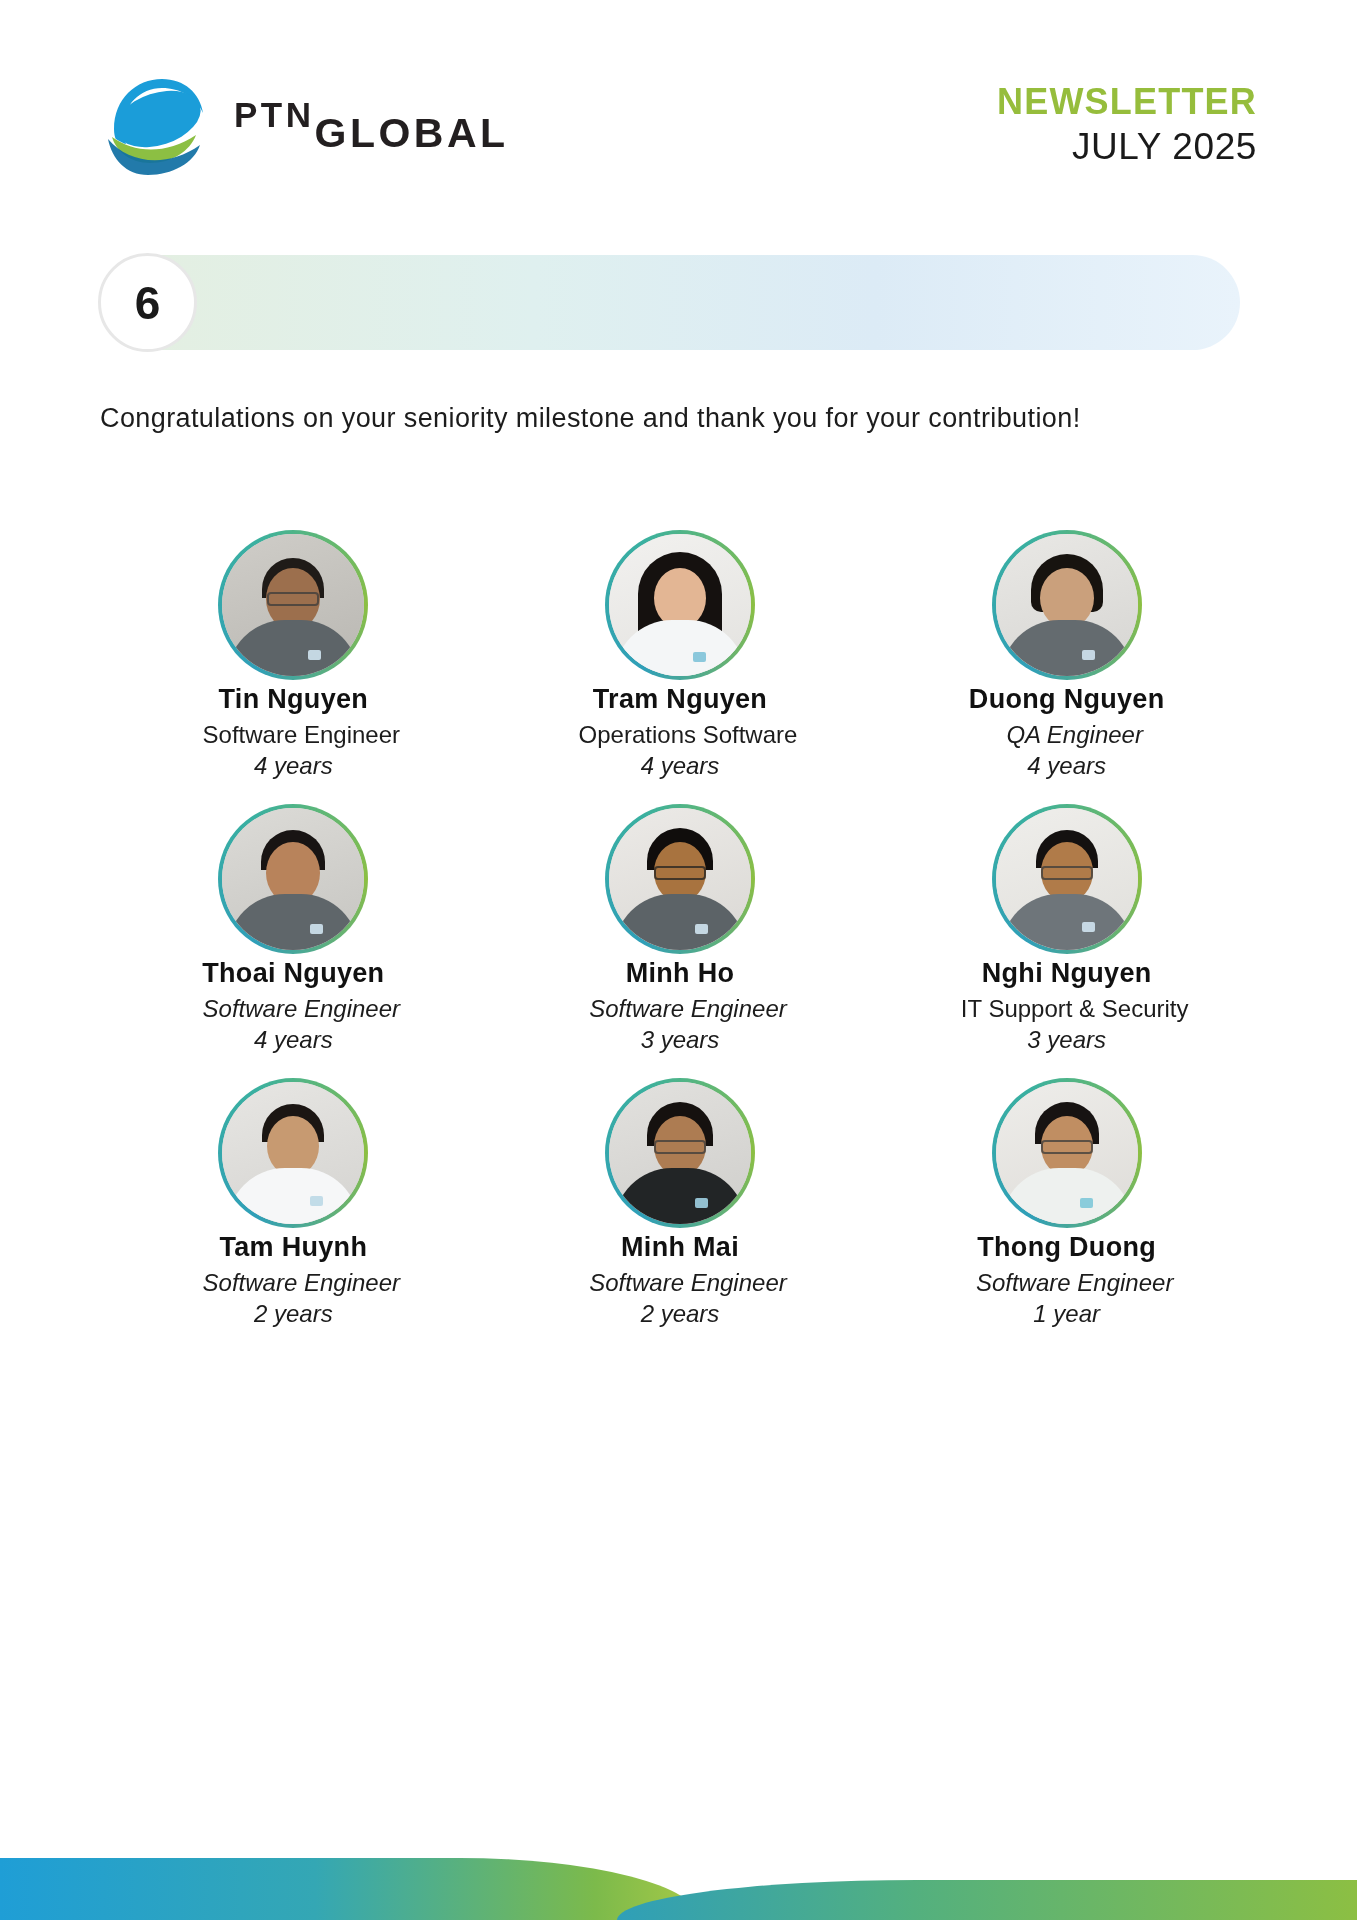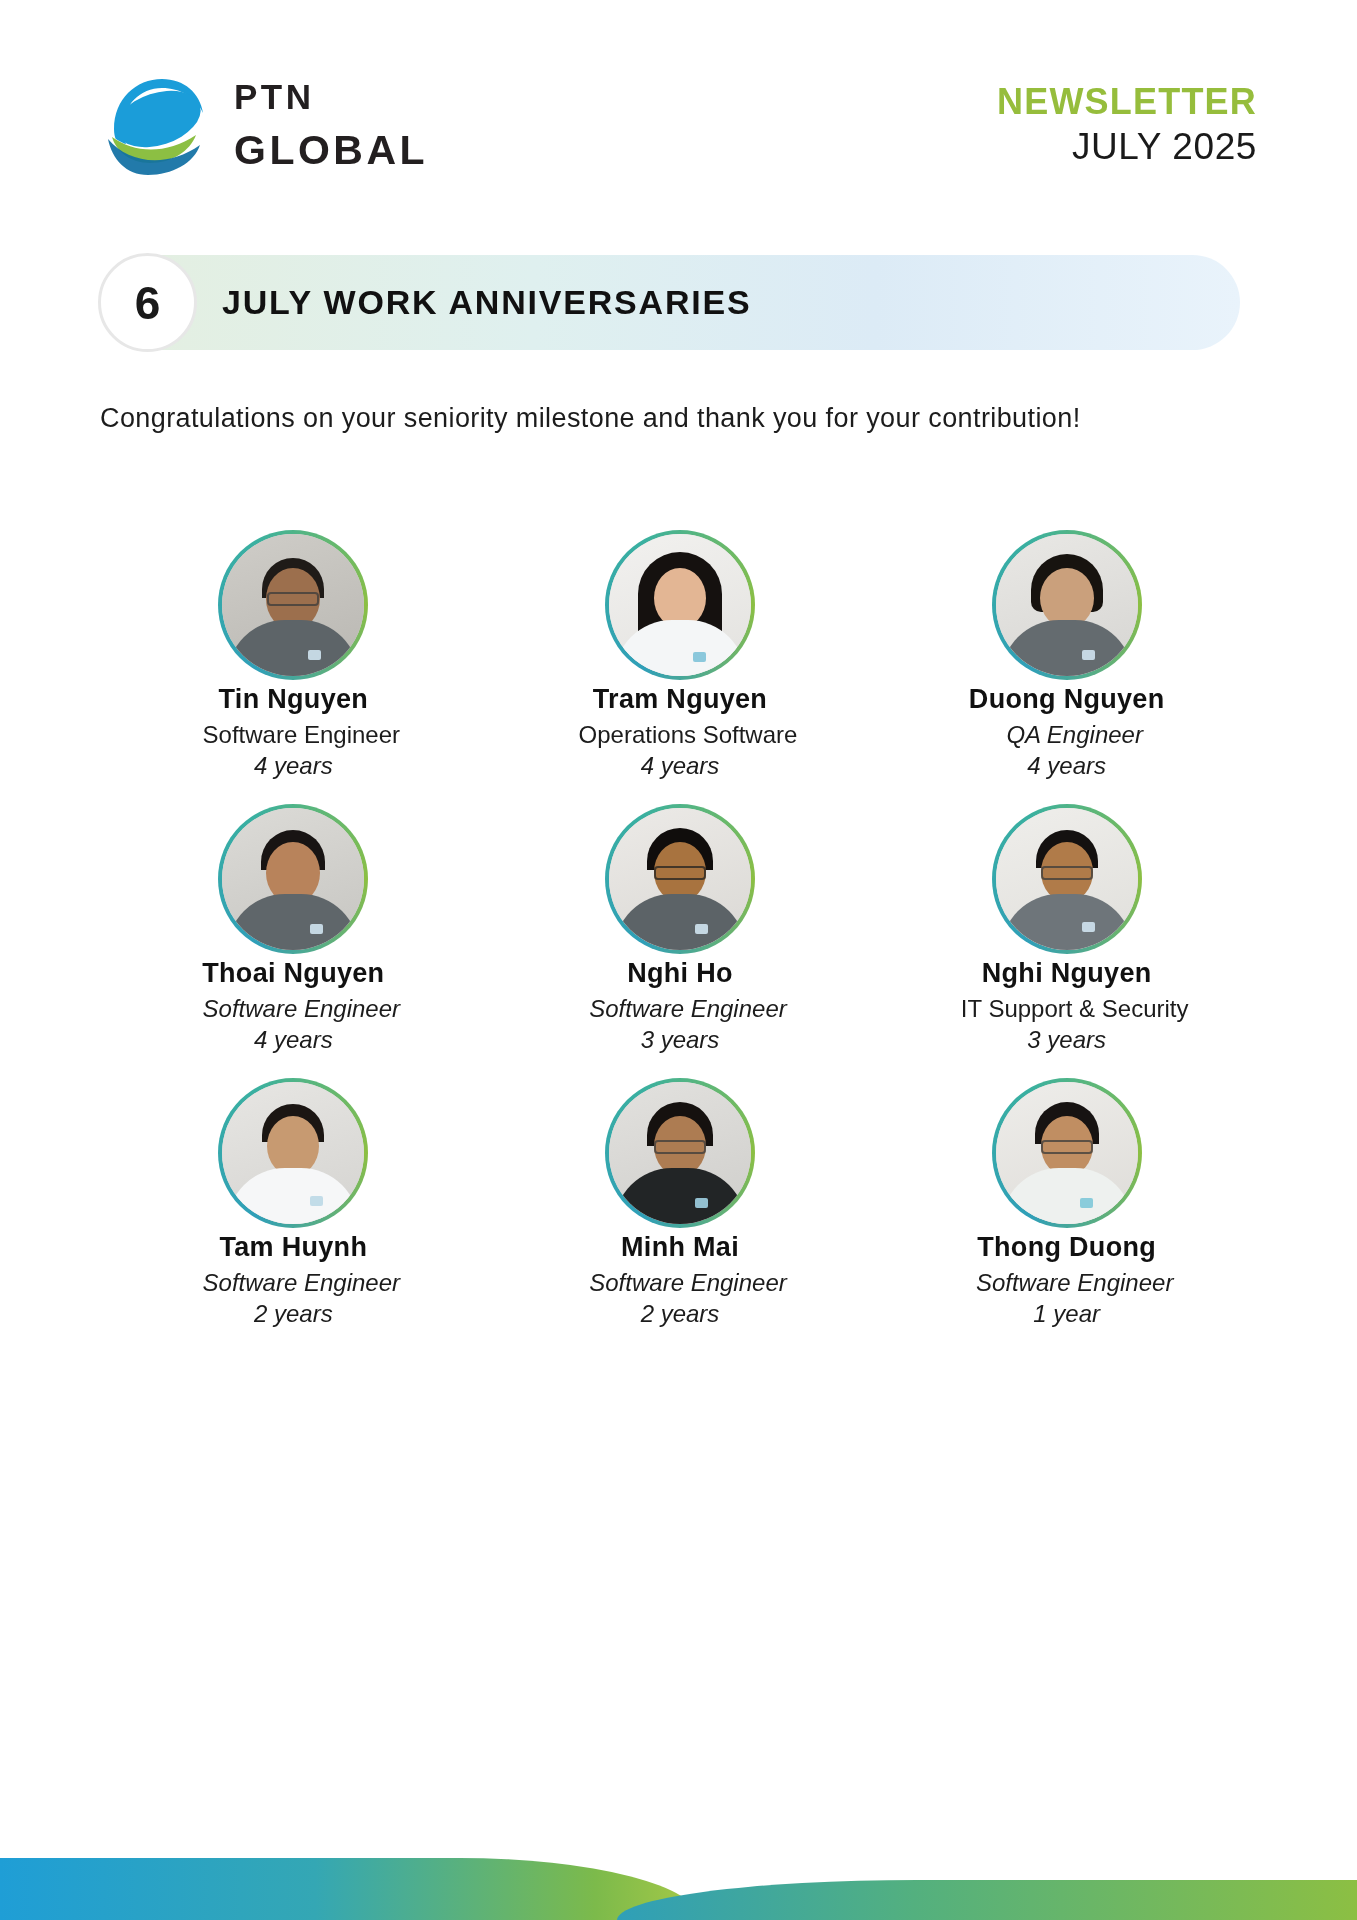--- a/index.html
+++ b/index.html
@@ -32,21 +32,20 @@
     margin-left: 0px;
   }
   .logo-mark {
     width: 112px;
     height: 108px;
     position: relative;
     flex: none;
   }
   .brand-text {
     display: flex;
-    flex-direction: column;
     justify-content: center;
     line-height: 1;
   }
   .brand-text .line1 {
     font-size: 35px;
     font-weight: bold;
     letter-spacing: 3.5px;
     color: #231f20;
   }
   .brand-text .line2 {
@@ -277,21 +276,20 @@
     <div class="nl">NEWSLETTER</div>
     <div class="date">JULY 2025</div>
   </div>
 </div>
 
 <div class="section-bar">
   <div class="pill"></div>
   <div class="num-circle">
     <span class="num">6</span>
   </div>
-  <div class="title">JULY WORK ANNIVERSARIES</div>
 </div>
 
 <div class="intro">Congratulations on your seniority milestone and thank you for your contribution!</div>
 
 <div class="grid">
 
   <div class="person">
     <div class="avatar-ring">
       <div class="avatar">
         <div class="bg" style="background:linear-gradient(160deg,#cfcdc8,#b9b7b2);"></div>
@@ -356,21 +354,21 @@
     <div class="avatar-ring">
       <div class="avatar">
         <div class="bg" style="background:linear-gradient(160deg,#eceae7,#dad8d4);"></div>
         <div class="hair" style="top:20px;width:66px;height:42px;border-radius:34px 34px 0 0;background:#100d0c;"></div>
         <div class="head" style="top:34px;width:52px;height:60px;background:#a8733f;"></div>
         <div class="glasses" style="top:58px;border-color:#222;"></div>
         <div class="body" style="background:#5c6367;"></div>
         <div class="logo-dot" style="bottom:16px;left:86px;"></div>
       </div>
     </div>
-    <div class="p-name">Nghi Ho</div>
+    <div class="p-name">Minh Ho</div>
     <div class="p-role">Software Engineer</div>
     <div class="p-years">3 years</div>
   </div>
 
   <div class="person">
     <div class="avatar-ring">
       <div class="avatar">
         <div class="bg" style="background:linear-gradient(160deg,#efeeeb,#e0dfdb);"></div>
         <div class="hair" style="top:22px;width:62px;height:38px;border-radius:32px 32px 0 0;background:#141110;"></div>
         <div class="head" style="top:34px;width:52px;height:60px;background:#b07b49;"></div>

